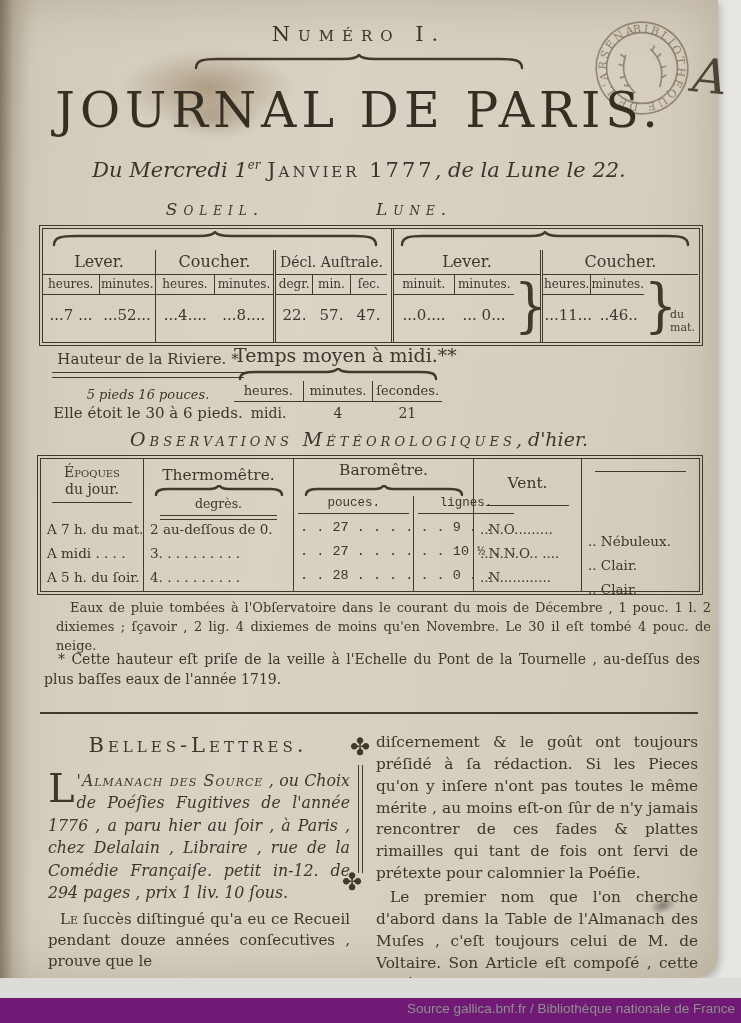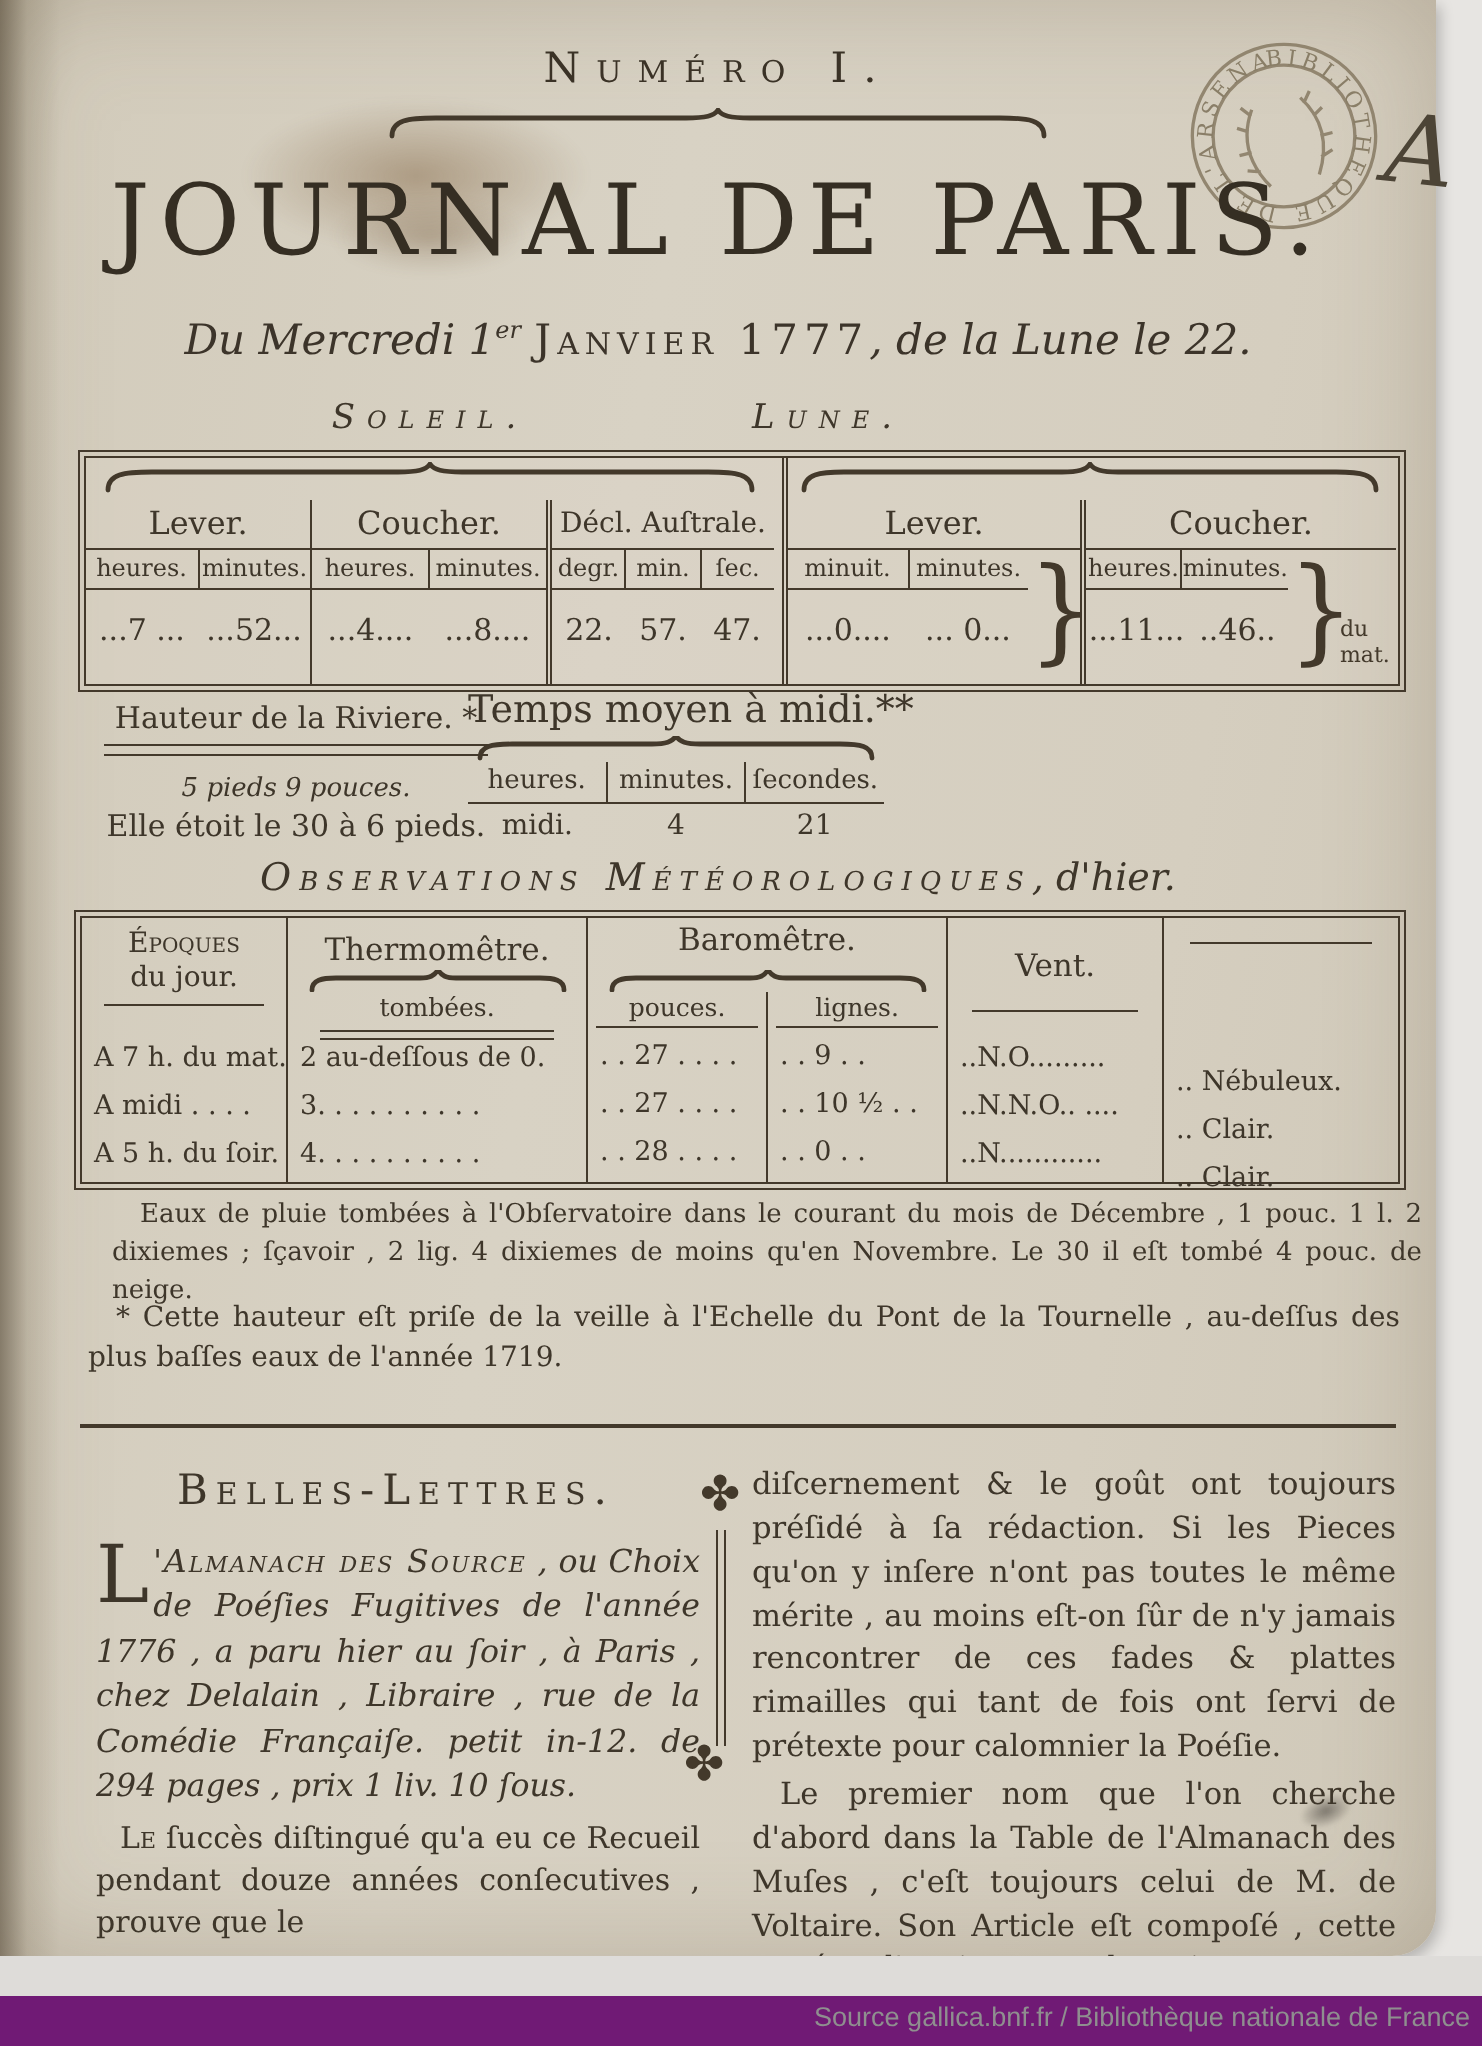--- a/index.html
+++ b/index.html
@@ -98,21 +98,21 @@
   .m-label{text-align:center;font-size:15.5px;line-height:20px;padding-top:6px;white-space:nowrap;}
   .m-rule{width:78%;margin:4px auto 0;border-top:1.4px solid #43392b;}
   .m-rule.dbl{border-bottom:1.2px solid #43392b;height:2.5px;}
   .m-sub{text-align:center;font-size:12.5px;line-height:15px;}
   .m-cell{height:24px;line-height:24px;font-size:13.5px;white-space:nowrap;padding-left:6px;overflow:hidden;}
   .m-epoch{width:102px;}
   .m-epoch .m-label{font-size:14px;line-height:17px;padding-top:5px;}
   .m-thermo{width:150px;}
   .m-baro{width:180px;display:flex;flex-direction:column;}
   .m-baro-top{height:26px;text-align:center;font-size:15.5px;line-height:22px;}
-  .m-baro-subwrap{flex:1;display:flex;}
+  .m-baro-subwrap{flex:1;display:flex;font-family:Liberation Mono, monospace;}
   .m-baro-sub{flex:1;}
   .m-baro-sub + .m-baro-sub{border-left:1.3px solid #43392b;}
   .m-baro-sub .m-sub{border-bottom:1.3px solid #43392b;margin:0 4px 2px;padding-bottom:2px;}
   .m-vent{width:108px;}
   .m-ciel{flex:1;}
 
   
   .rain{position:absolute;left:56px;top:599px;width:655px;font-size:13px;line-height:1.45;
         text-indent:14px;text-align:justify;}
   .footnotes{position:absolute;left:44px;top:650px;width:656px;font-size:14px;line-height:1.4;}
@@ -262,21 +262,21 @@
               </div>
             </div>
           </div>
         </div>
       </div>
     </div>
 
     <div class="river">
       <div class="t">Hauteur de la Riviere. *</div>
       <div class="double-rule"></div>
-      <div class="l1">5 pieds 9 pouces.</div>
+      <div class="l1">5 pieds 16 pouces.</div>
       <div class="l2">Elle étoit le 30 à 6 pieds.</div>
     </div>
 
     <div class="meantime">
       <div class="t">Temps moyen à midi.**</div>
       <svg class="brace-svg" style="margin:2px auto 0" width="200" height="13" viewBox="0 0 200 13">
         <path d="M2 11 C2 5 8 4 18 4 L88 4 C95 4 98 3 100 0 C102 3 105 4 112 4 L182 4 C192 4 198 5 198 11"></path>
       </svg>
       <div class="cols">
         <span>heures.</span>
@@ -304,21 +304,21 @@
         <div class="m-cell">A 7 h. du mat.</div>
         <div class="m-cell">A  midi . . . .</div>
         <div class="m-cell">A 5 h. du ſoir.</div>
       </div>
       <div class="m-col m-thermo">
         <div class="m-head">
           <div class="m-label">Thermomêtre.</div>
           <svg class="brace-svg" style="margin:0 auto" width="130" height="11" viewBox="0 0 130 11">
             <path d="M2 10 C2 5 7 4 14 4 L56 4 C61 4 63 3 65 0 C67 3 69 4 74 4 L116 4 C123 4 128 5 128 10"></path>
           </svg>
-          <div class="m-sub">tombées.</div>
+          <div class="m-sub">degrès.</div>
           <div class="m-rule dbl"></div>
         </div>
         <div class="m-cell">2 au-deſſous de 0.</div>
         <div class="m-cell">3. . . . . . . . . .</div>
         <div class="m-cell">4. . . . . . . . . .</div>
       </div>
       <div class="m-col m-baro">
         <div class="m-baro-top">Baromêtre.</div>
         <svg class="brace-svg" style="margin:0 auto" width="160" height="11" viewBox="0 0 160 11">
           <path d="M2 10 C2 5 7 4 14 4 L71 4 C76 4 78 3 80 0 C82 3 84 4 89 4 L146 4 C153 4 158 5 158 10"></path>

